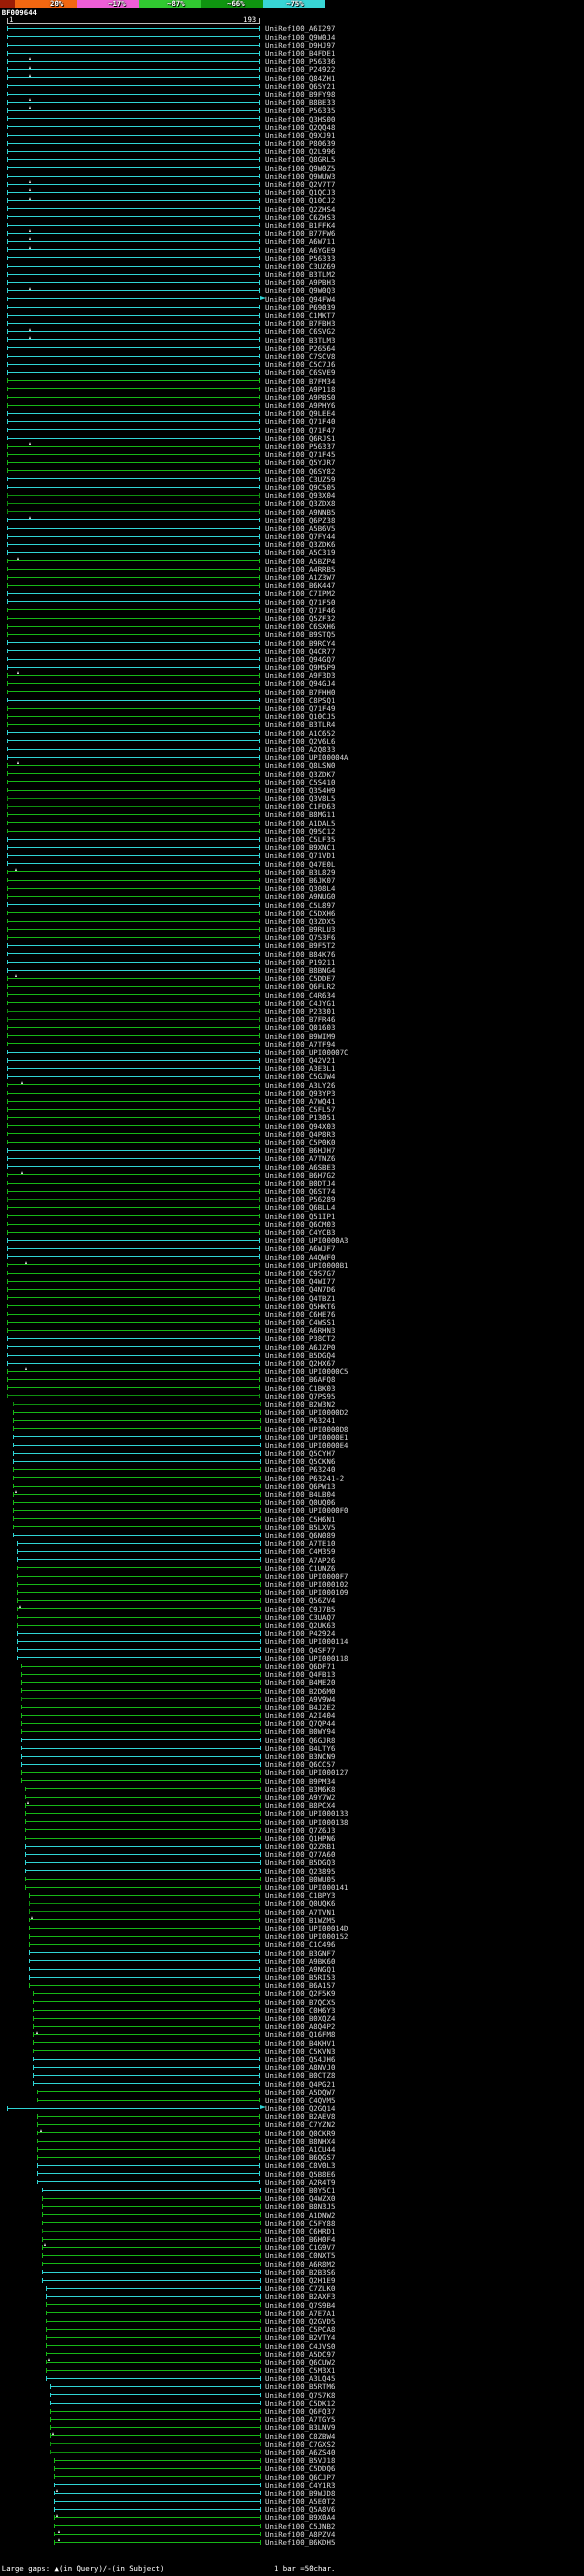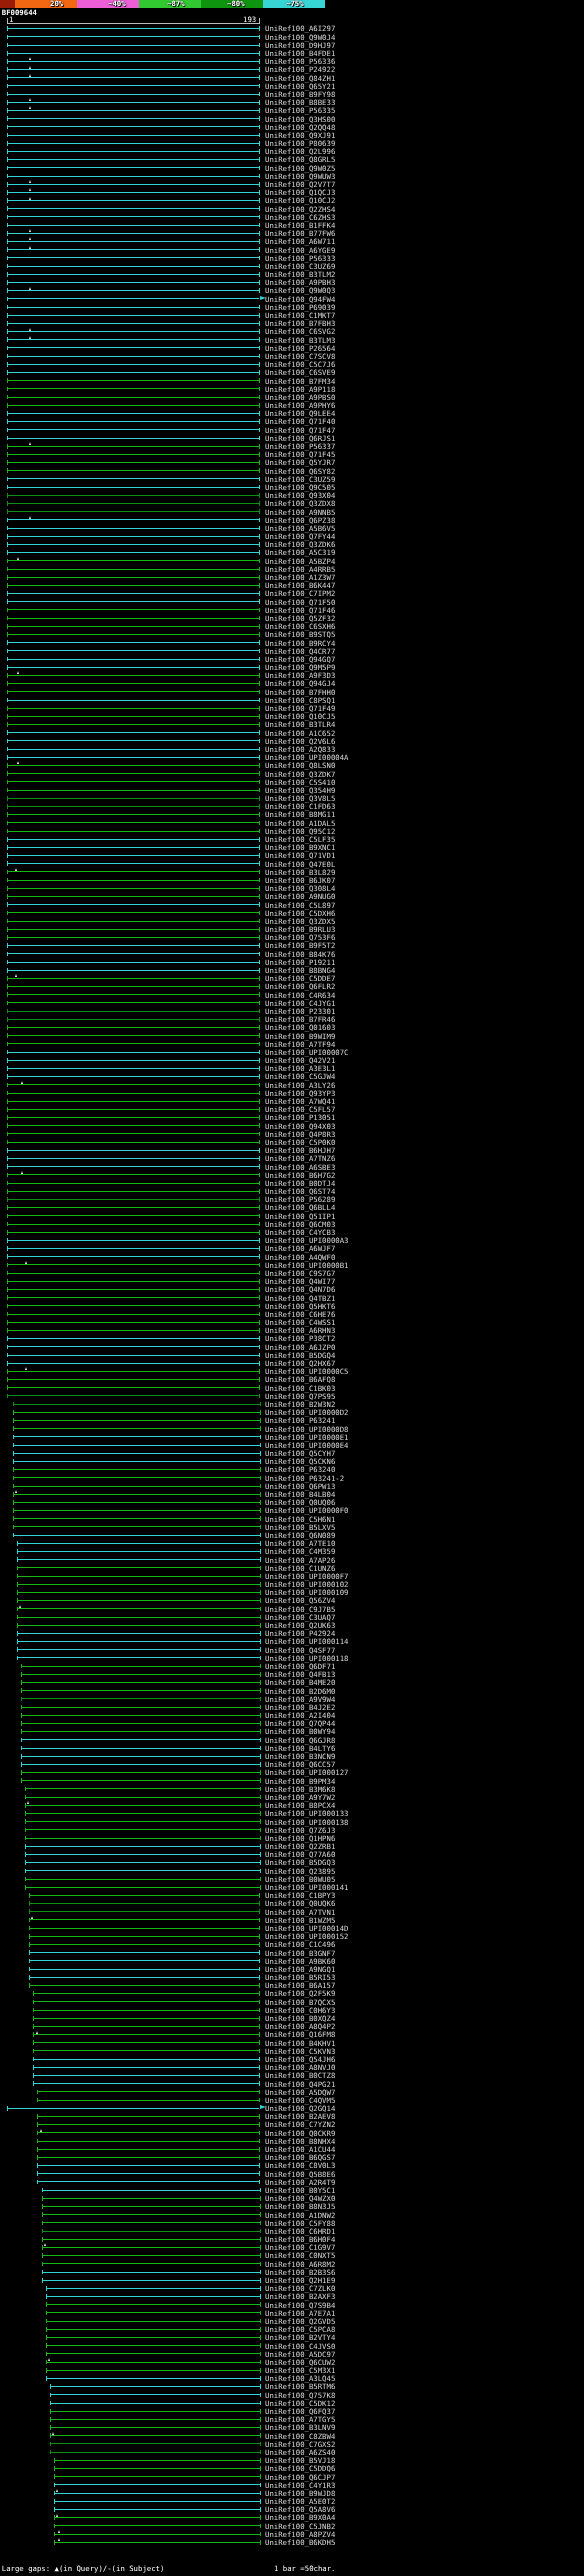--- a/index.html
+++ b/index.html
@@ -43,23 +43,23 @@
 <div class="screen">
 
   <div class="keybar" id="keybar">
       <div class="keyseg" style="width: 14.6px; background: rgb(155, 28, 6);"></div>
       <div class="keyseg" style="width: 62px; background: rgb(242, 103, 17);"></div>
       <div class="keyseg" style="width: 62px; background: rgb(238, 94, 215);"></div>
       <div class="keyseg" style="width: 62px; background: rgb(49, 200, 49);"></div>
       <div class="keyseg" style="width: 62px; background: rgb(15, 148, 16);"></div>
       <div class="keyseg" style="width: 62px; background: rgb(56, 213, 213);"></div>
       <span class="keylabel" style="left: 50px;">20%</span>
-      <span class="keylabel" style="left: 108px;">~40%</span>
+      <span class="keylabel" style="left: 108px;">~17%</span>
       <span class="keylabel" style="left: 167px;">~87%</span>
-      <span class="keylabel" style="left: 227px;">~80%</span>
+      <span class="keylabel" style="left: 227px;">~66%</span>
       <span class="keylabel" style="left: 286px;">~75%</span>
     </div>
 
   <div class="query-title">BF009644</div>
 
   <div class="ruler">
     <div class="ruler-line"></div>
     <div class="ruler-tick" style="left:7.3px"></div>
     <div class="ruler-tick" style="left:259px"></div>
     <span class="ruler-num" style="left:9.1px">1</span>

